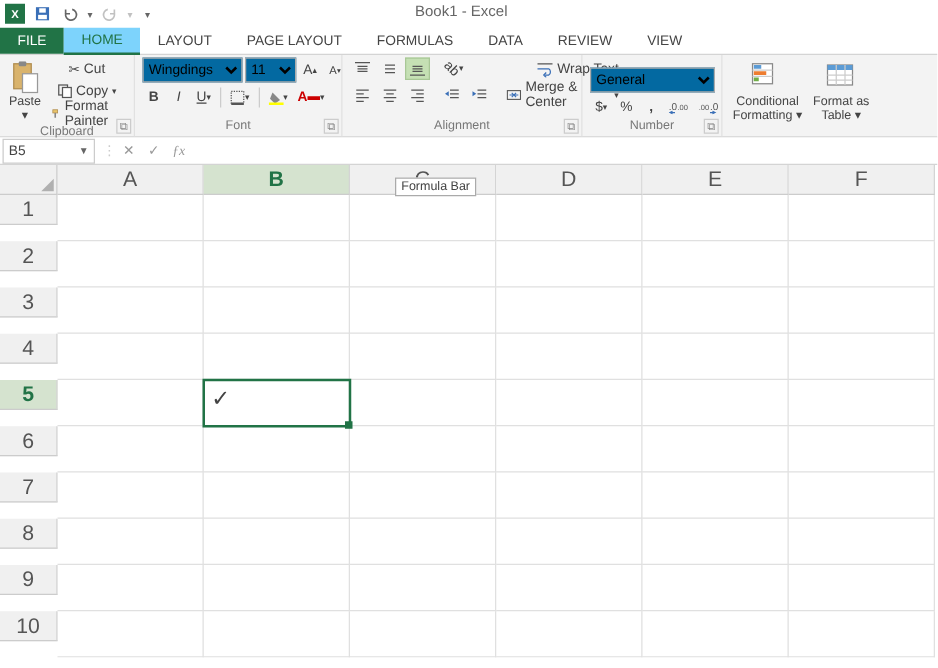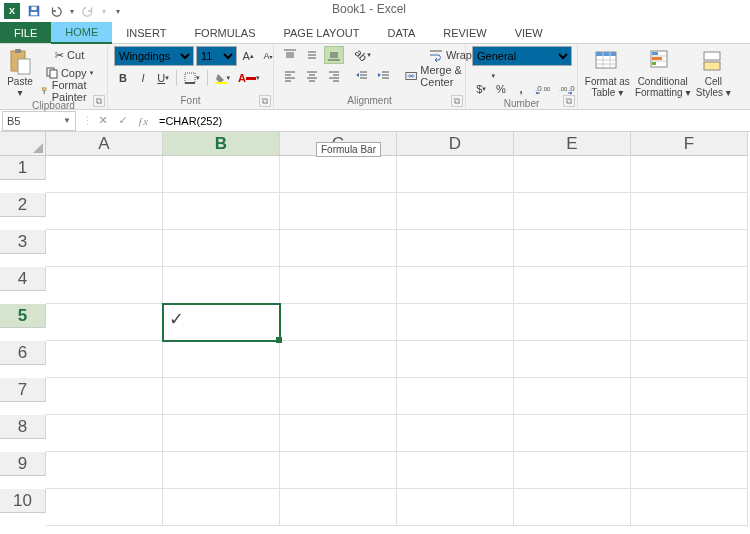--- a/index.html
+++ b/index.html
@@ -85,23 +85,23 @@
       </svg>
     </div>
   <span class="dim" style="font-size:8px;color:#666;">▾</span>
   <span style="font-size:8px;color:#666;margin-left:4px;">▾</span>
   <div class="title-center">Book1 - Excel</div>
 </div>
 
 <div class="tabs">
   <div class="tab file">FILE</div>
   <div class="tab active">HOME</div>
-  <div class="tab">INSERT</div>
+  <div class="tab">LAYOUT</div>
+  <div class="tab">PAGE LAYOUT</div>
   <div class="tab">FORMULAS</div>
-  <div class="tab">PAGE LAYOUT</div>
   <div class="tab">DATA</div>
   <div class="tab">REVIEW</div>
   <div class="tab">VIEW</div>
 </div>
 
 <div class="ribbon">
 
   <div class="group" style="width:108px;">
     <div class="group-body">
       <div class="big-btn" style="width:34px;">
@@ -264,21 +264,21 @@
               <path d="M3 7 L6 7 M5 5 L7 7 L5 9" stroke="#3a6fb7" fill="none"></path>
               <path d="M11 7 L8 7 M9 5 L7 7 L9 9" stroke="#3a6fb7" fill="none"></path>
             </svg>&nbsp;<span>Merge &amp; Center</span>&nbsp;<span style="font-size:7px;">▾</span></div>
       </div>
     </div>
     <div class="group-label">Alignment</div>
     <div class="launcher">⧉</div>
   </div>
 
   <div class="group" style="width:112px;">
-    <div class="group-body col" style="gap:14px;">
+    <div class="group-body col" style="gap:3px;justify-content:flex-end;">
       <select class="combo numfmt"><option>General</option></select>
       <div class="row">
         <div class="btn-s">$<span style="font-size:7px;">▾</span></div>
         <div class="btn-s">%</div>
         <div class="btn-s">
             <b>,</b>
           </div>
         <div class="btn-s">
             <svg width="16" height="12" viewBox="0 0 16 12">
               <text x="0" y="8" font-size="8" fill="#555">.0</text>
@@ -294,70 +294,60 @@
             </svg>
           </div>
       </div>
     </div>
     <div class="group-label">Number</div>
     <div class="launcher">⧉</div>
   </div>
 
   <div class="group" style="width:160px;border-right:none;">
     <div class="group-body">
+      <div class="big-btn" style="width:60px;">
+        <div class="bicon">
+            <svg width="26" height="24" viewBox="0 0 26 24">
+              <rect x="1" y="1" width="16" height="16" fill="#fff" stroke="#888"></rect>
+              <line x1="1" y1="6" x2="17" y2="6" stroke="#ccc"></line>
+              <line x1="1" y1="11" x2="17" y2="11" stroke="#ccc"></line>
+              <rect x="2" y="2" width="6" height="3" fill="#5b9bd5"></rect>
+              <rect x="2" y="7" width="10" height="3" fill="#ed7d31"></rect>
+              <rect x="2" y="12" width="4" height="3" fill="#70ad47"></rect>
+            </svg>
+          </div>
+        <div class="blabel"><span>Conditional<br>Formatting ▾</span></div>
+      </div>
       <div class="big-btn" style="width:50px;">
         <div class="bicon">
             <svg width="26" height="24" viewBox="0 0 26 24">
               <rect x="2" y="2" width="20" height="16" fill="#fff" stroke="#888"></rect>
               <rect x="2" y="2" width="20" height="4" fill="#5b9bd5"></rect>
               <line x1="2" y1="10" x2="22" y2="10" stroke="#ccc"></line>
               <line x1="2" y1="14" x2="22" y2="14" stroke="#ccc"></line>
               <line x1="9" y1="2" x2="9" y2="18" stroke="#ccc"></line>
               <line x1="16" y1="2" x2="16" y2="18" stroke="#ccc"></line>
             </svg>
           </div>
         <div class="blabel"><span>Format as<br>Table ▾</span></div>
       </div>
-      <div class="big-btn" style="width:60px;">
-        <div class="bicon">
-            <svg width="26" height="24" viewBox="0 0 26 24">
-              <rect x="1" y="1" width="16" height="16" fill="#fff" stroke="#888"></rect>
-              <line x1="1" y1="6" x2="17" y2="6" stroke="#ccc"></line>
-              <line x1="1" y1="11" x2="17" y2="11" stroke="#ccc"></line>
-              <rect x="2" y="2" width="6" height="3" fill="#5b9bd5"></rect>
-              <rect x="2" y="7" width="10" height="3" fill="#ed7d31"></rect>
-              <rect x="2" y="12" width="4" height="3" fill="#70ad47"></rect>
-            </svg>
-          </div>
-        <div class="blabel"><span>Conditional<br>Formatting ▾</span></div>
-      </div>
-      <div class="big-btn" style="width:40px;">
-        <div class="bicon">
-            <svg width="26" height="24" viewBox="0 0 26 24">
-              <rect x="4" y="2" width="16" height="8" fill="#fff" stroke="#888"></rect>
-              <rect x="4" y="12" width="16" height="8" fill="#ffe699" stroke="#888"></rect>
-            </svg>
-          </div>
-        <div class="blabel"><span>Cell<br>Styles ▾</span></div>
-      </div>
     </div>
   </div>
 </div>
 
 <div class="fbar">
   <div class="namebox">
       <span>B5</span>
       <span class="dd">▼</span>
     </div>
   <div class="sep"></div>
   <span style="color:#ccc;">⋮</span>
   <div class="fb-btn">✕</div>
   <div class="fb-btn">✓</div>
   <div class="fb-btn fx">ƒx</div>
-  <input class="formula" value="=CHAR(252)" style="">
 </div>
 <div class="tooltip-fb">Formula Bar</div>
 
 <div class="grid" id="grid">
     <div class="hdr corner"></div>
     <div class="hdr">A</div>
     <div class="hdr sel-col">B</div>
     <div class="hdr">C</div>
     <div class="hdr">D</div>
     <div class="hdr">E</div>

